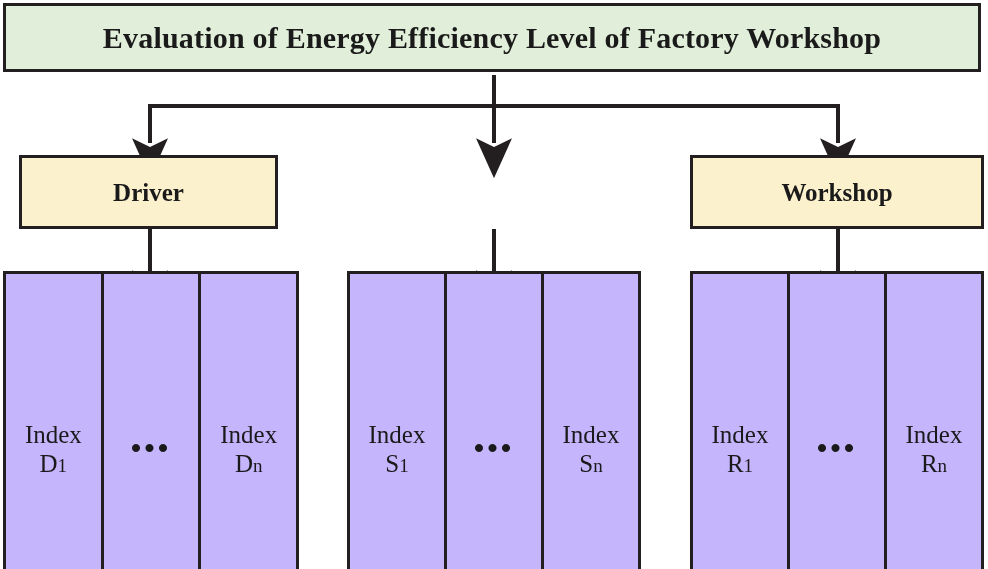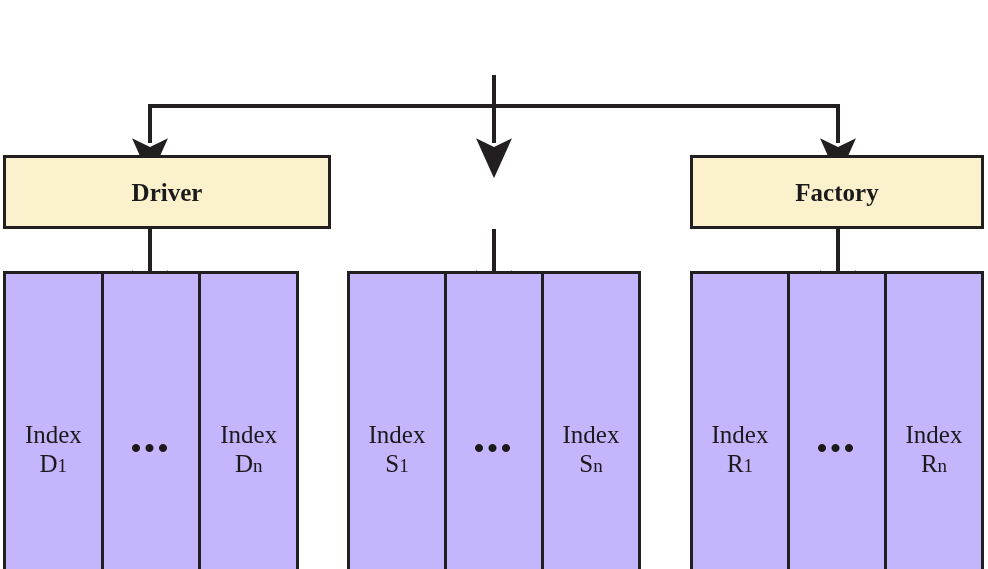--- a/index.html
+++ b/index.html
@@ -53,21 +53,21 @@
     display: flex;
     align-items: center;
     justify-content: center;
   }
   .cat-box .cat-text {
     font-size: 25px;
     font-weight: bold;
     line-height: 1;
     white-space: nowrap;
   }
-  .cat-driver   { left: 3px;   width: 328px; }
+  .cat-driver   { left: 19px;   width: 259px; }
   .cat-state    { left: 347px; width: 294px; }
   .cat-response { left: 690px; width: 294px; }
 
   
   .index-group {
     position: absolute;
     top: 271px;
     height: 356px;
     border: 3px solid #231f20;
     box-sizing: border-box;
@@ -153,26 +153,29 @@
       <line x1="150" y1="229" x2="150" y2="275" stroke="#231f20" stroke-width="4" marker-end="url(#arrowhead)"></line>
     </g>
     <g>
       <line x1="494" y1="229" x2="494" y2="275" stroke="#231f20" stroke-width="4" marker-end="url(#arrowhead)"></line>
     </g>
     <g>
       <line x1="838" y1="229" x2="838" y2="275" stroke="#231f20" stroke-width="4" marker-end="url(#arrowhead)"></line>
     </g>
   </svg>
 
+  <div class="title-box">
+    <span class="title-text">Evaluation of Energy Efficiency Level of Factory Workshop</span>
+  </div>
 
   <div class="cat-box cat-driver">
     <span class="cat-text">Driver</span>
   </div>
   <div class="cat-box cat-response">
-    <span class="cat-text">Factory</span>
+    <span class="cat-text">Workshop</span>
   </div>
 
   <div class="index-group ig-driver">
     <div class="index-cell">
       <span class="line1">Index</span>
       <span class="line2"><span>D</span><span class="sub">1</span></span>
     </div>
     <div class="index-cell ellipsis">
       <span class="dots">•••</span>
     </div>

